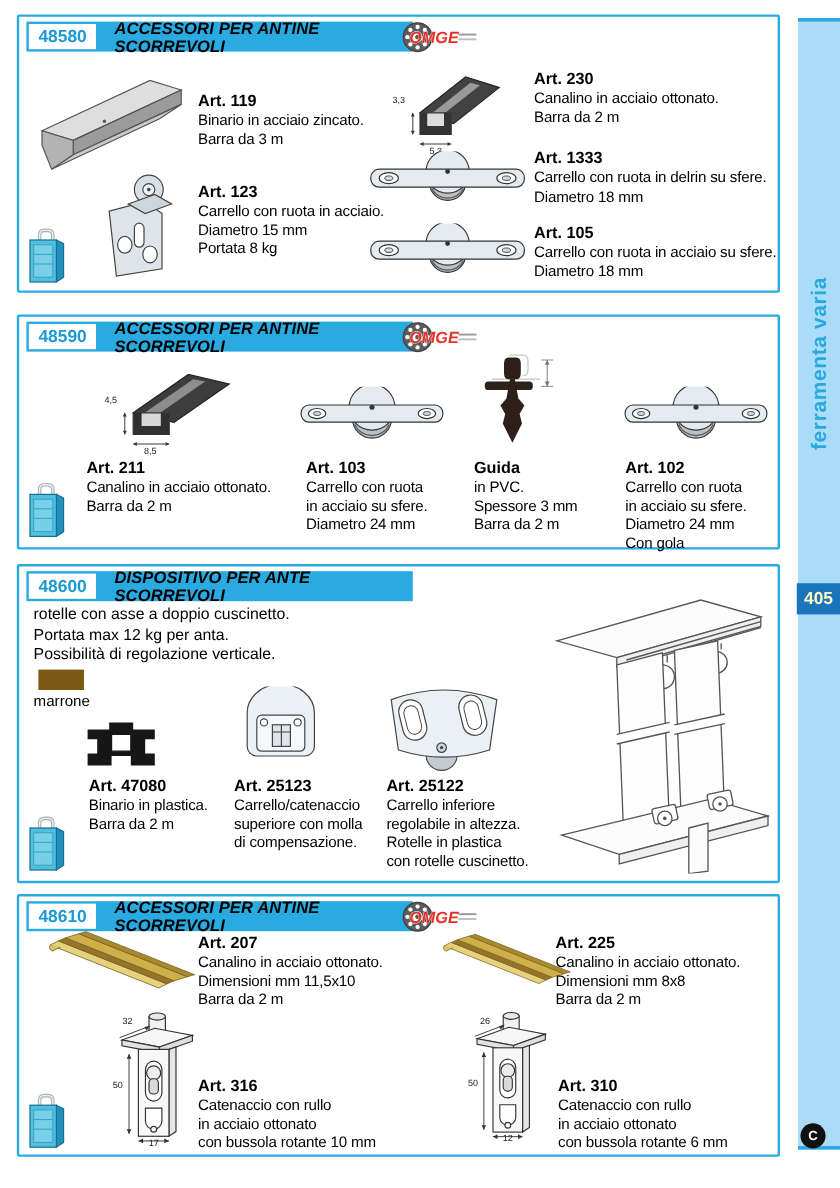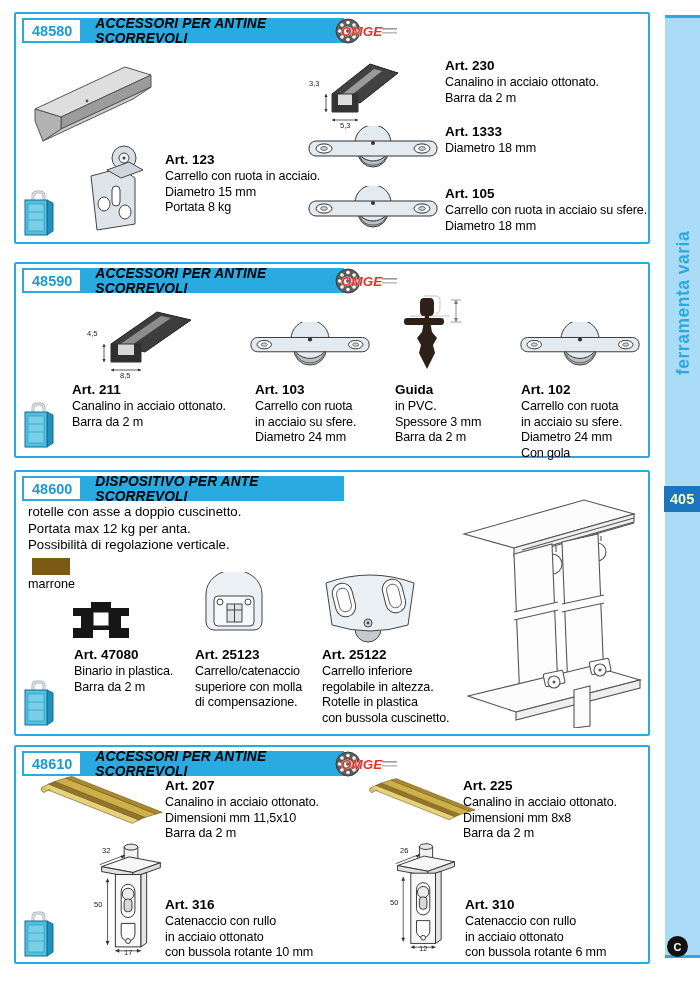--- a/index.html
+++ b/index.html
@@ -130,41 +130,46 @@
 
   <div class="img" style="left:11px;top:43px">
     <svg width="138" height="88" viewBox="0 0 138 88">
       <polygon points="8,52 98,10 124,18 34,60" fill="#dedede" stroke="#555"></polygon>
       <polygon points="34,60 124,18 124,30 34,72" fill="#9b9b9b" stroke="#555"></polygon>
       <polygon points="34,72 124,30 106,42 16,84" fill="#cacaca" stroke="#555"></polygon>
       <polygon points="8,52 8,64 16,84 34,72 34,60" fill="#b3b3b3" stroke="#555"></polygon>
       <circle cx="60" cy="44" r="1.4" fill="#555"></circle>
     </svg>
   </div>
+  <div class="item" style="left:149px;top:62px">
+    <div class="art">Art. 119</div>
+    <div class="dl">Binario in acciaio zincato.</div>
+    <div class="dl">Barra da 3 m</div>
+  </div>
 
   <div class="img" style="left:61px;top:128px">
     <svg width="80" height="94" viewBox="0 0 80 94">
       <path d="M14,34 L44,26 L58,36 L58,82 L20,88 Z" fill="#dde5ea" stroke="#444"></path>
       <circle cx="47" cy="16" r="12" fill="#d9e0e5" stroke="#444"></circle>
       <polygon points="30,28 52,20 66,28 44,36" fill="#cdd6dc" stroke="#444"></polygon>
       <circle cx="47" cy="16" r="5" fill="#eef2f4" stroke="#444"></circle>
       <circle cx="47" cy="16" r="1.5" fill="#444"></circle>
       <ellipse cx="27" cy="62" rx="6" ry="7" fill="#fff" stroke="#444"></ellipse>
       <ellipse cx="48" cy="70" rx="6" ry="7" fill="#fff" stroke="#444"></ellipse>
       <rect x="35" y="44" width="8" height="20" rx="4" fill="#fff" stroke="#444"></rect>
     </svg>
   </div>
   <div class="item" style="left:149px;top:138px">
     <div class="art">Art. 123</div>
     <div class="dl">Carrello con ruota in acciaio.</div>
     <div class="dl">Diametro 15 mm</div>
     <div class="dl">Portata 8 kg</div>
   </div>
 
-  <div class="img" style="left:300px;top:36px">
+  <div class="img" style="left:318px;top:36px">
     <svg width="90" height="80" viewBox="0 0 90 80">
       <polygon points="16,44 54,14 82,23 44,53" fill="#424242" stroke="#222"></polygon>
       <polygon points="24,46 58,19 66,21 32,48" fill="#9a9a9a"></polygon>
       <path d="M16,44 h26 v18 h-26 z" fill="#dcdcdc" stroke="#333"></path>
       <path d="M16,44 h6 v11 h14 v-11 h6 v18 h-26 z" fill="#333"></path>
       <line x1="10" y1="44" x2="10" y2="62" stroke="#333" stroke-width="0.8"></line>
       <path d="M10,44 l-1.6,3 h3.2 z M10,62 l-1.6,-3 h3.2 z" fill="#333"></path>
       <line x1="16" y1="70" x2="42" y2="70" stroke="#333" stroke-width="0.8"></line>
       <path d="M16,70 l3,-1.6 v3.2 z M42,70 l-3,-1.6 v3.2 z" fill="#333"></path>
     </svg>
@@ -177,20 +182,21 @@
     <div class="dl">Barra da 2 m</div>
   </div>
 
   <div class="img" style="left:288px;top:112px">
     <svg width="138" height="48">
         <use href="#sym-carrello-a"></use>
       </svg>
   </div>
   <div class="item" style="left:429px;top:110px">
     <div class="art">Art. 1333</div>
+    <div class="dl">Carrello con ruota in delrin su sfere.</div>
     <div class="dl">Diametro 18 mm</div>
   </div>
 
   <div class="img" style="left:288px;top:172px">
     <svg width="138" height="48">
         <use href="#sym-carrello-a"></use>
       </svg>
   </div>
   <div class="item" style="left:429px;top:172px">
     <div class="art">Art. 105</div>
@@ -345,21 +351,21 @@
       <rect x="68" y="17" width="12" height="24" rx="6" transform="rotate(-14 74 29)" fill="none" stroke="#444" stroke-width="0.8"></rect>
       <circle cx="48" cy="56" r="4" fill="#cfd8dd" stroke="#444"></circle>
       <circle cx="48" cy="56" r="1.4" fill="#444"></circle>
     </svg>
   </div>
   <div class="item" style="left:306px;top:175px">
     <div class="art">Art. 25122</div>
     <div class="dl">Carrello inferiore</div>
     <div class="dl">regolabile in altezza.</div>
     <div class="dl">Rotelle in plastica</div>
-    <div class="dl">con bussola cuscinetto.</div>
+    <div class="dl">con rotelle cuscinetto.</div>
   </div>
 
   <div class="img" style="left:440px;top:18px">
     <svg width="190" height="238" viewBox="0 0 190 238" fill="none" stroke="#555" stroke-width="1.1">
       <polygon points="8,44 128,10 178,24 58,58" fill="#fcfcfc"></polygon>
       <polygon points="58,58 178,24 178,32 58,66" fill="#efefef"></polygon>
       <line x1="66" y1="60" x2="178" y2="28"></line>
       <line x1="70" y1="64" x2="178" y2="33"></line>
       <circle cx="96" cy="74" r="10" fill="#fff"></circle>
       <line x1="92" y1="64" x2="92" y2="58"></line>

